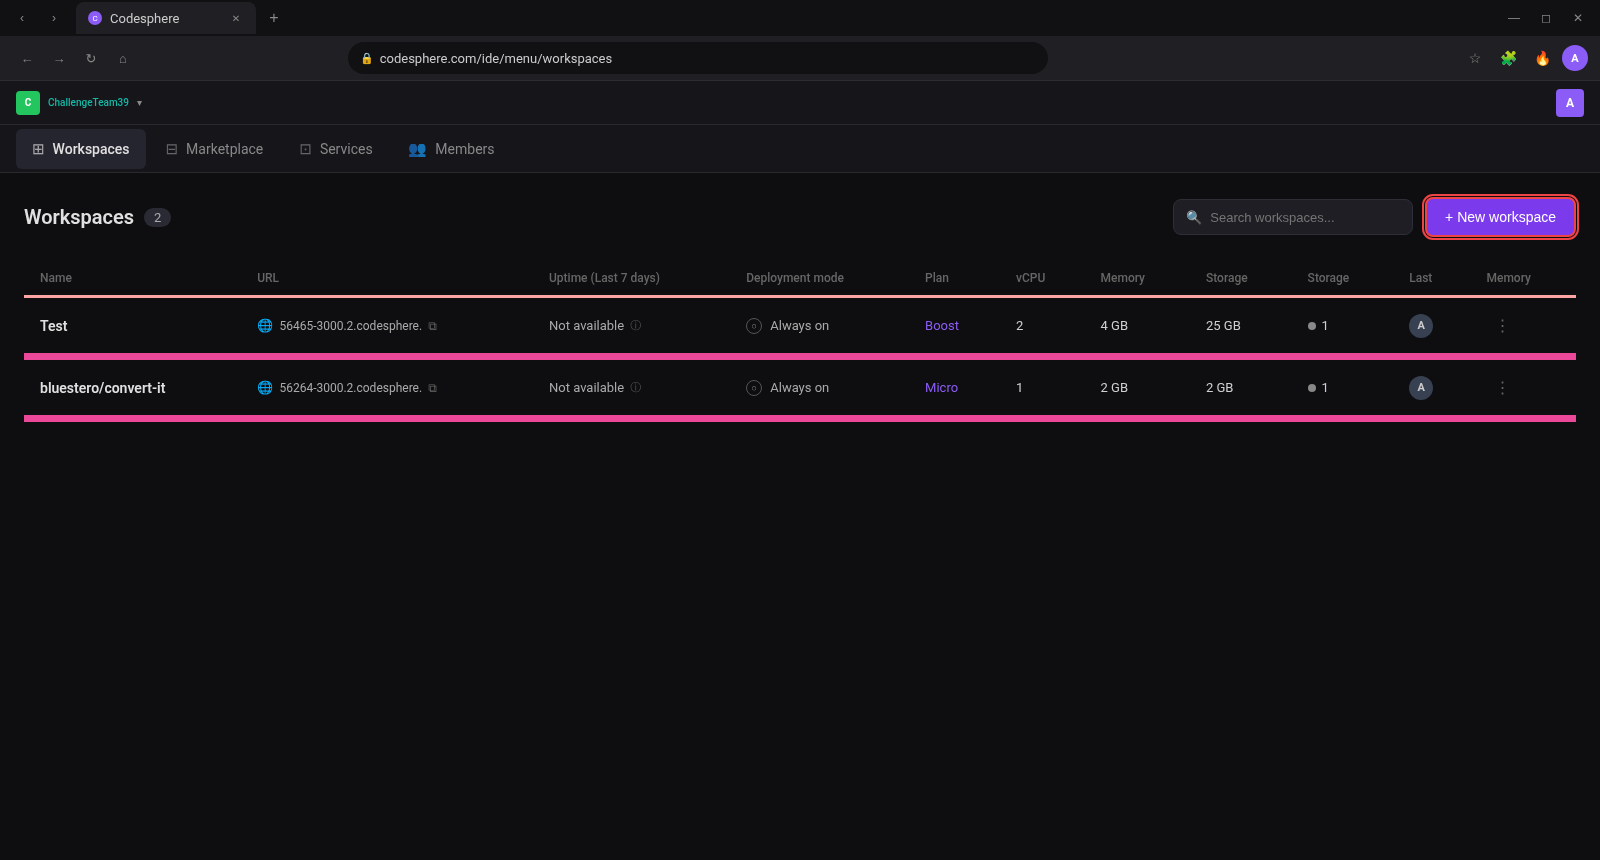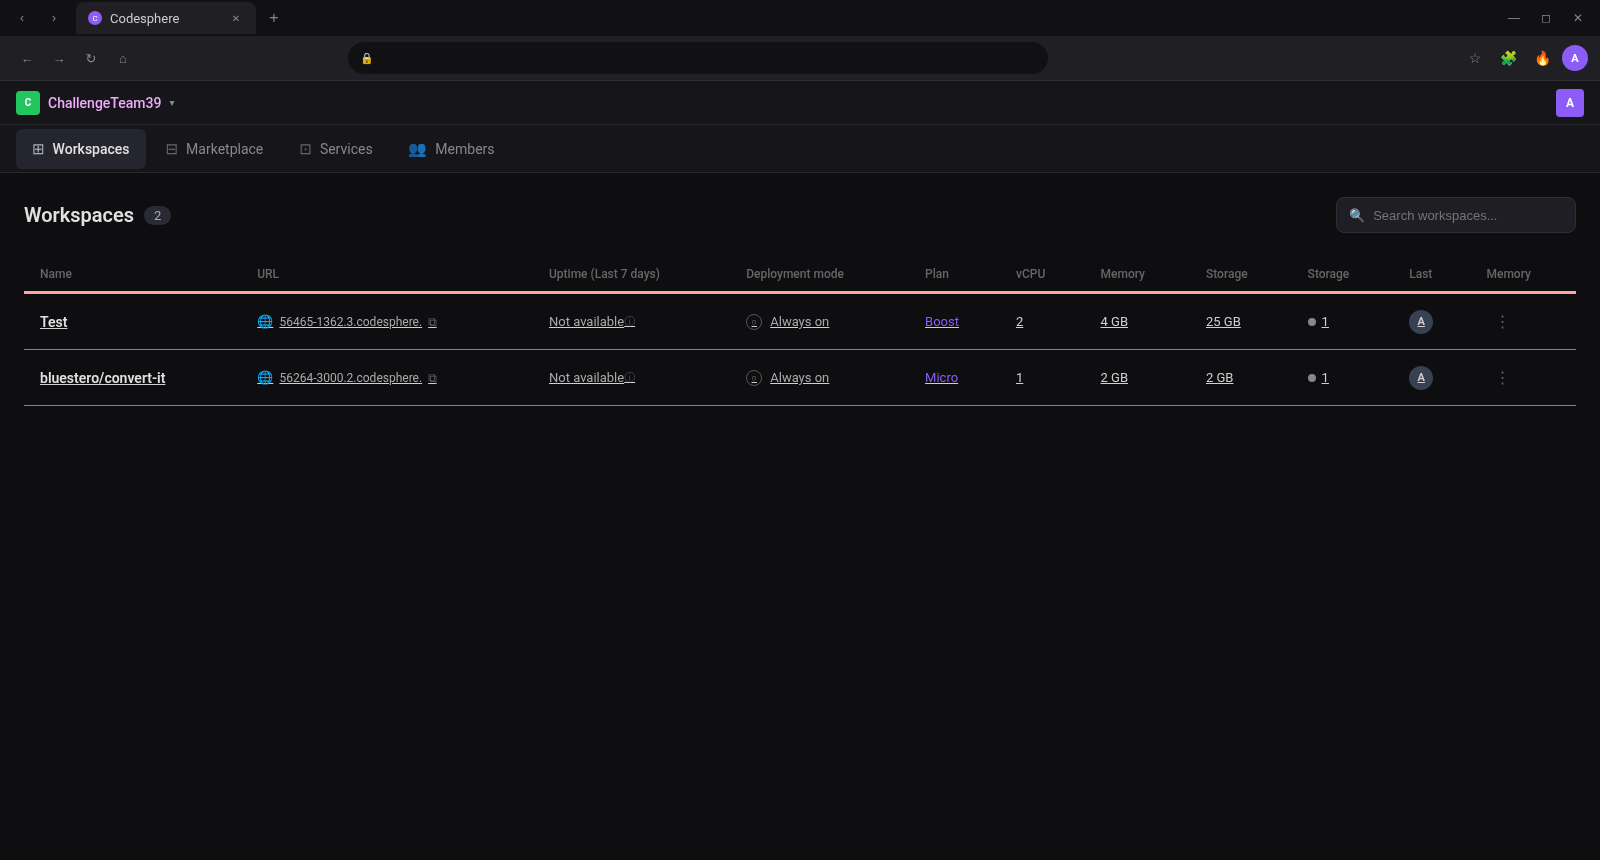--- a/index.html
+++ b/index.html
@@ -202,22 +202,22 @@
     .team-icon {
       width: 24px; height: 24px;
       background: #22c55e;
       border-radius: 4px;
       display: flex; align-items: center; justify-content: center;
       color: white;
       font-size: 10px;
       font-weight: bold;
     }
     .team-name {
-      font-size: 14px;
-      color: #f0abfc;
+      font-size: 10px;
+      color: #14b8a6;
       font-weight: 500;
     }
     .chevron-icon {
       color: #888;
       font-size: 10px;
     }
     .user-avatar {
       width: 28px; height: 28px;
       background: #8b5cf6;
       border-radius: 4px;
@@ -333,42 +333,42 @@
     .workspaces-table th {
       text-align: left;
       color: #666;
       font-size: 12px;
       font-weight: 500;
       padding: 10px 16px;
       border-bottom: 3px solid #fca5a5;
     }
     .workspaces-table td {
       padding: 14px 16px;
-      border-bottom: 1px solid #ec4899;
+      border-bottom: 7px solid #ec4899;
       color: #d0d0d0;
       font-size: 13px;
-      text-decoration: underline;
     }
     .workspace-name {
       font-weight: 600;
       color: #e0e0e0;
       font-size: 14px;
     }
     .url-cell {
       display: flex;
       align-items: center;
       gap: 6px;
       color: #aaa;
       font-size: 12px;
     }
     .globe-icon { color: #666; font-size: 13px; }
     .copy-icon { color: #666; font-size: 12px; cursor: pointer; }
     .uptime-cell {
       display: flex;
       align-items: center;
+      gap: 6px;
       color: #aaa;
     }
     .info-icon { color: #555; font-size: 11px; cursor: pointer; }
     .deploy-cell {
       display: flex;
       align-items: center;
       gap: 8px;
       color: #aaa;
     }
     .deploy-icon {
@@ -446,20 +446,21 @@
 
   <div class="browser-url-bar">
     <div class="url-nav-buttons">
       <button class="url-nav-btn">←</button>
       <button class="url-nav-btn">→</button>
       <button class="url-nav-btn">↻</button>
       <button class="url-nav-btn">⌂</button>
     </div>
     <div class="url-input-wrapper">
       <span class="lock-icon">🔒</span>
+      <span class="url-text">codesphere.com/ide/menu/workspaces</span>
     </div>
     <div class="browser-actions">
       <button class="browser-action-btn">☆</button>
       <button class="browser-action-btn">🧩</button>
       <button class="browser-action-btn">🔥</button>
       <div class="profile-btn">A</div>
     </div>
   </div>
 </div>
 
@@ -500,20 +501,23 @@
   <div class="page-header">
     <div class="page-title-wrapper">
       <span class="page-title">Workspaces</span>
       <span class="workspace-count-badge">2</span>
     </div>
     <div class="header-right">
       <div class="search-wrapper">
         <span class="search-icon">🔍</span>
         <input class="search-input" type="text" placeholder="Search workspaces..." style="">
       </div>
+      <button class="new-workspace-btn">
+        <span>+ New workspace</span>
+      </button>
     </div>
   </div>
 
   <table class="workspaces-table">
     <thead>
       <tr>
         <th><span>Name</span></th>
         <th><span>URL</span></th>
         <th><span>Uptime (Last 7 days)</span></th>
         <th><span>Deployment mode</span></th>
@@ -527,21 +531,21 @@
       </tr>
     </thead>
     <tbody id="table-body">
     <tr>
     <td>
       <span class="workspace-name">Test</span>
     </td>
     <td>
       <div class="url-cell">
         <span class="globe-icon">🌐</span>
-        <span>56465-1362.3.codesphere.</span>
+        <span>56465-3000.2.codesphere.</span>
         <span class="copy-icon">⧉</span>
       </div>
     </td>
     <td>
       <div class="uptime-cell">
         <span>Not available</span>
         <span class="info-icon">ⓘ</span>
       </div>
     </td>
     <td>

